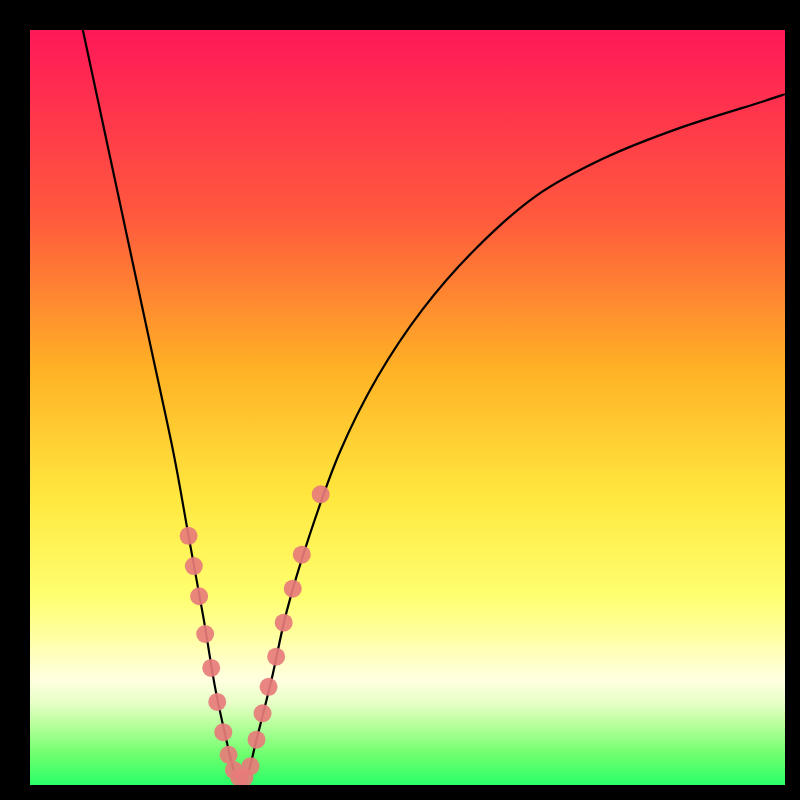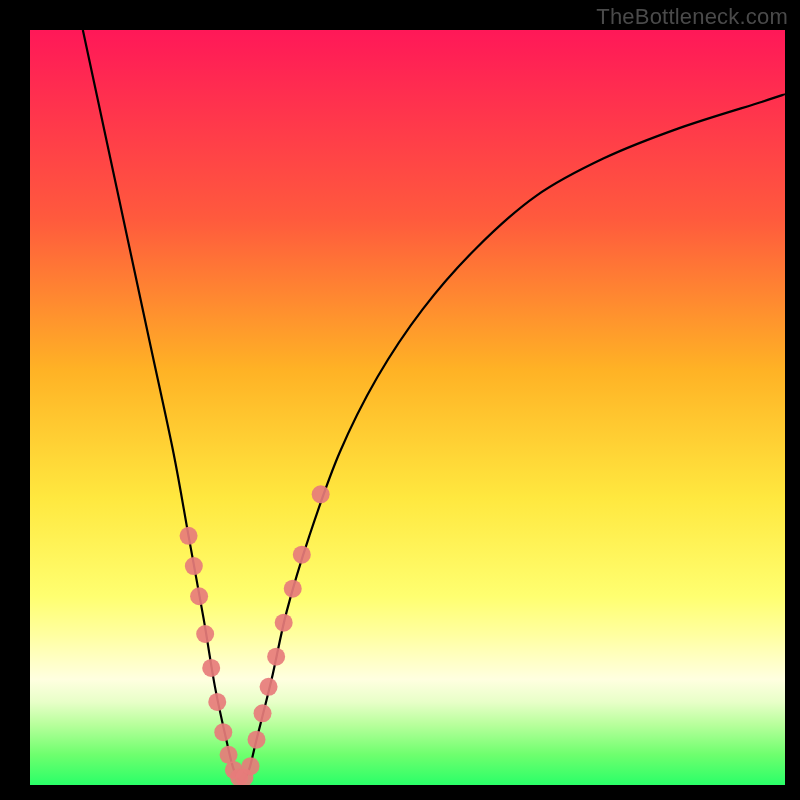--- a/index.html
+++ b/index.html
@@ -81,14 +81,13 @@
           <circle cx="232.54" cy="683.27" r="9" fill="#e77c7b" fill-opacity="0.92"></circle>
           <circle cx="238.58" cy="656.85" r="9" fill="#e77c7b" fill-opacity="0.92"></circle>
           <circle cx="246.13" cy="626.65" r="9" fill="#e77c7b" fill-opacity="0.92"></circle>
           <circle cx="253.68" cy="592.67" r="9" fill="#e77c7b" fill-opacity="0.92"></circle>
           <circle cx="262.74" cy="558.70" r="9" fill="#e77c7b" fill-opacity="0.92"></circle>
           <circle cx="271.80" cy="524.73" r="9" fill="#e77c7b" fill-opacity="0.92"></circle>
           <circle cx="290.68" cy="464.32" r="9" fill="#e77c7b" fill-opacity="0.92"></circle>
         </g>
     </svg>
   </div>
-  <div class="watermark">TheBottleneck.com</div>
 </div>
 
 </body></html>

